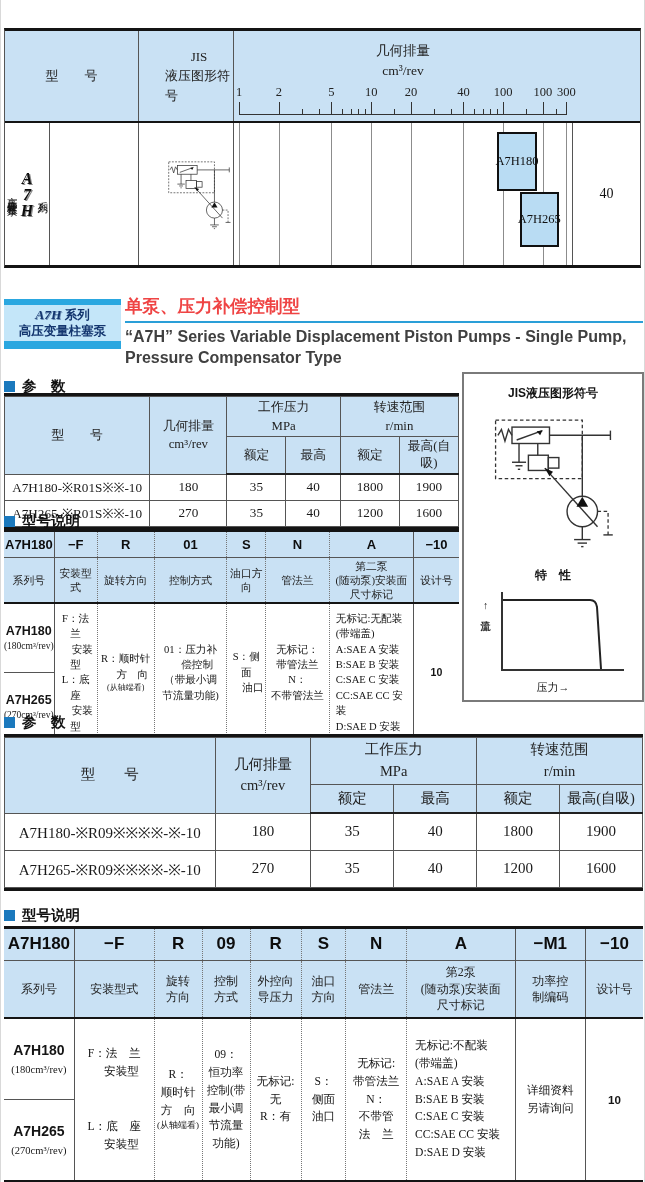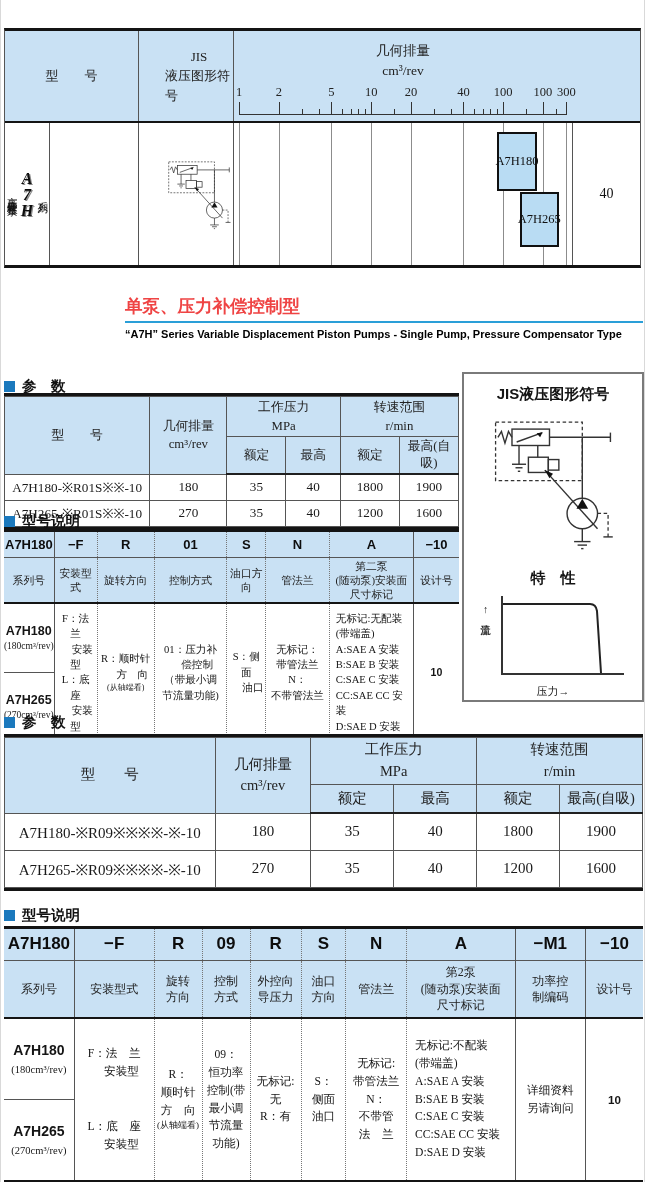--- a/index.html
+++ b/index.html
@@ -65,21 +65,21 @@
   .badge::after{content:'';position:absolute;bottom:0;left:0;right:0;height:8px;background:#2aa7e0;}
   .badge-mid{position:absolute;top:6px;bottom:8px;left:0;right:0;background:#c4e6f9;
              display:flex;flex-direction:column;align-items:center;justify-content:center;
              font-family:"Liberation Sans",sans-serif;font-weight:bold;color:#14366f;font-size:12.5px;line-height:1.25;}
   .badge-mid .logo-sm{font-family:"Liberation Serif",serif;font-style:italic;font-weight:bold;font-size:13.5px;
              text-shadow:0.8px 0.8px 0 #6d8fb5;}
   .sec-title{position:absolute;left:121px;top:-2px;font-family:"Liberation Sans",sans-serif;font-weight:bold;
              font-size:17.5px;color:#ef4444;}
   .sec-rule{position:absolute;left:121px;top:25px;right:0;height:2px;background:#2a9fd8;}
   .sec-sub{position:absolute;left:121px;top:31px;width:508px;font-family:"Liberation Sans",sans-serif;
-           font-weight:bold;font-size:11px;line-height:1.3;color:#000000;}
+           font-weight:bold;font-size:16px;line-height:1.3;color:#404040;}
 
   
   .tblwrap{position:absolute;box-sizing:border-box;border-top:3px solid #141414;border-bottom:3px solid #141414;background:#fff;}
   table{border-collapse:collapse;table-layout:fixed;width:100%;}
   .ptable th,.ptable td{border:1px solid #555;text-align:center;box-sizing:border-box;padding:1px 2px;}
   .ptable th{background:#c9e1f4;font-weight:normal;color:#222;}
   .ptable tr.subhd th{border-bottom:2px solid #202020;}
   .p1 th,.p1 td{font-size:12.8px;}
   .p1 tr.hd1 th{height:38px;line-height:1.45;}
   .p1 tr.subhd th{height:25px;}
@@ -110,21 +110,21 @@
   .sdisp{font-size:9.5px;}
   .c2t .sdisp{font-size:10.5px;}
   .stack2{display:flex;flex-direction:column;justify-content:space-around;height:100%;padding:6px 1px;box-sizing:border-box;}
   .smallnote{font-size:8px;}
   .c2t .smallnote{font-size:9px;}
   .designno{font-family:"Liberation Sans",sans-serif;font-weight:bold;font-size:12px;}
 
   
   .sidebox{position:absolute;left:461px;top:372px;width:182px;height:330px;box-sizing:border-box;
            border:2px solid #7a7a7a;background:#fff;}
-  .sb-title{margin-top:11px;text-align:center;font-family:"Liberation Sans",sans-serif;font-weight:bold;font-size:15px;color:#141414;}
+  .sb-title{margin-top:11px;text-align:center;font-family:"Liberation Sans",sans-serif;font-weight:bold;font-size:12px;color:#141414;}
   .sb-svg{display:block;margin:4px auto 0;}
   .curvewrap{position:relative;width:162px;margin:2px auto 0;}
   .flowlab{position:absolute;left:6px;top:14px;writing-mode:vertical-rl;text-orientation:upright;
            font-size:10.5px;letter-spacing:1px;color:#222;}
   .preslab{text-align:center;font-size:11px;color:#222;margin-top:-6px;}
 
   svg .ln{stroke:#333;fill:none;stroke-width:1.2;}
   svg .lnd{stroke:#333;fill:none;stroke-width:1.1;stroke-dasharray:3,2.2;}
   svg .fill{fill:#111;stroke:none;}
 </style>
@@ -237,20 +237,26 @@
           <div class="grid" style="left: 98.3%;"></div>
           <div class="dbar lane0" style="left: 77.8671%; width: 11.7635%;">A7H180</div>
           <div class="dbar lane1" style="left: 84.4951%; width: 11.6996%;">A7H265</div>
         </div>
       <div class="ovc c4 maxp-val">40</div>
     </div>
   </div>
 
 
   <div class="sechdr">
+    <div class="badge">
+      <div class="badge-mid">
+        <div><span class="logo-sm">A7H</span><span> 系列</span></div>
+        <div>高压变量柱塞泵</div>
+      </div>
+    </div>
     <div class="sec-title">单泵、压力补偿控制型</div>
     <div class="sec-rule"></div>
     <div class="sec-sub">“A7H” Series Variable Displacement Piston Pumps - Single Pump, Pressure Compensator Type</div>
   </div>
 
   <div class="secline" style="top:377px;">
     <span class="sq"></span>
     <span>参　数</span>
   </div>
 

